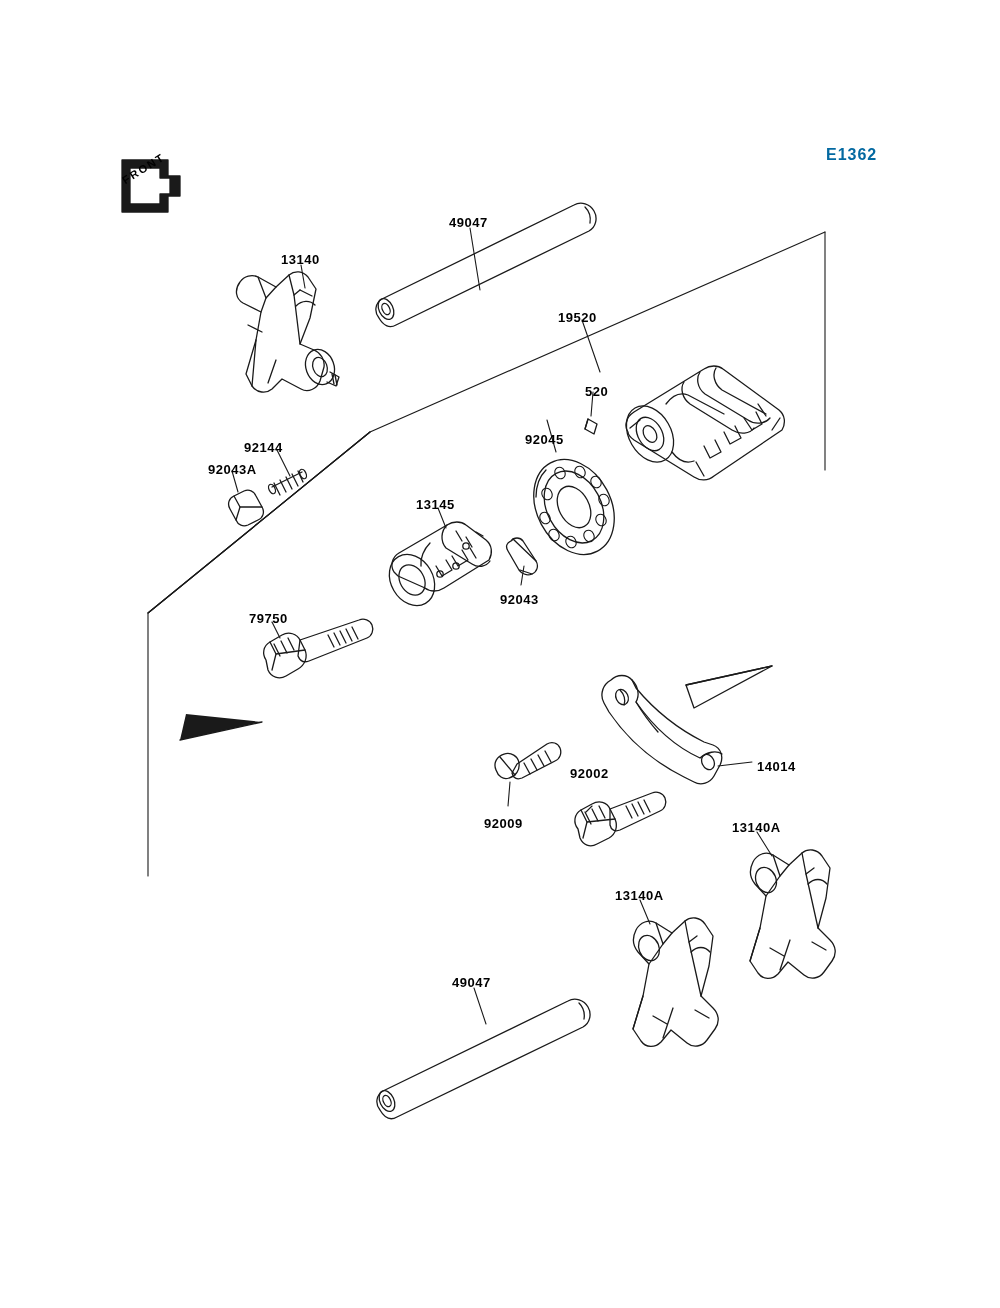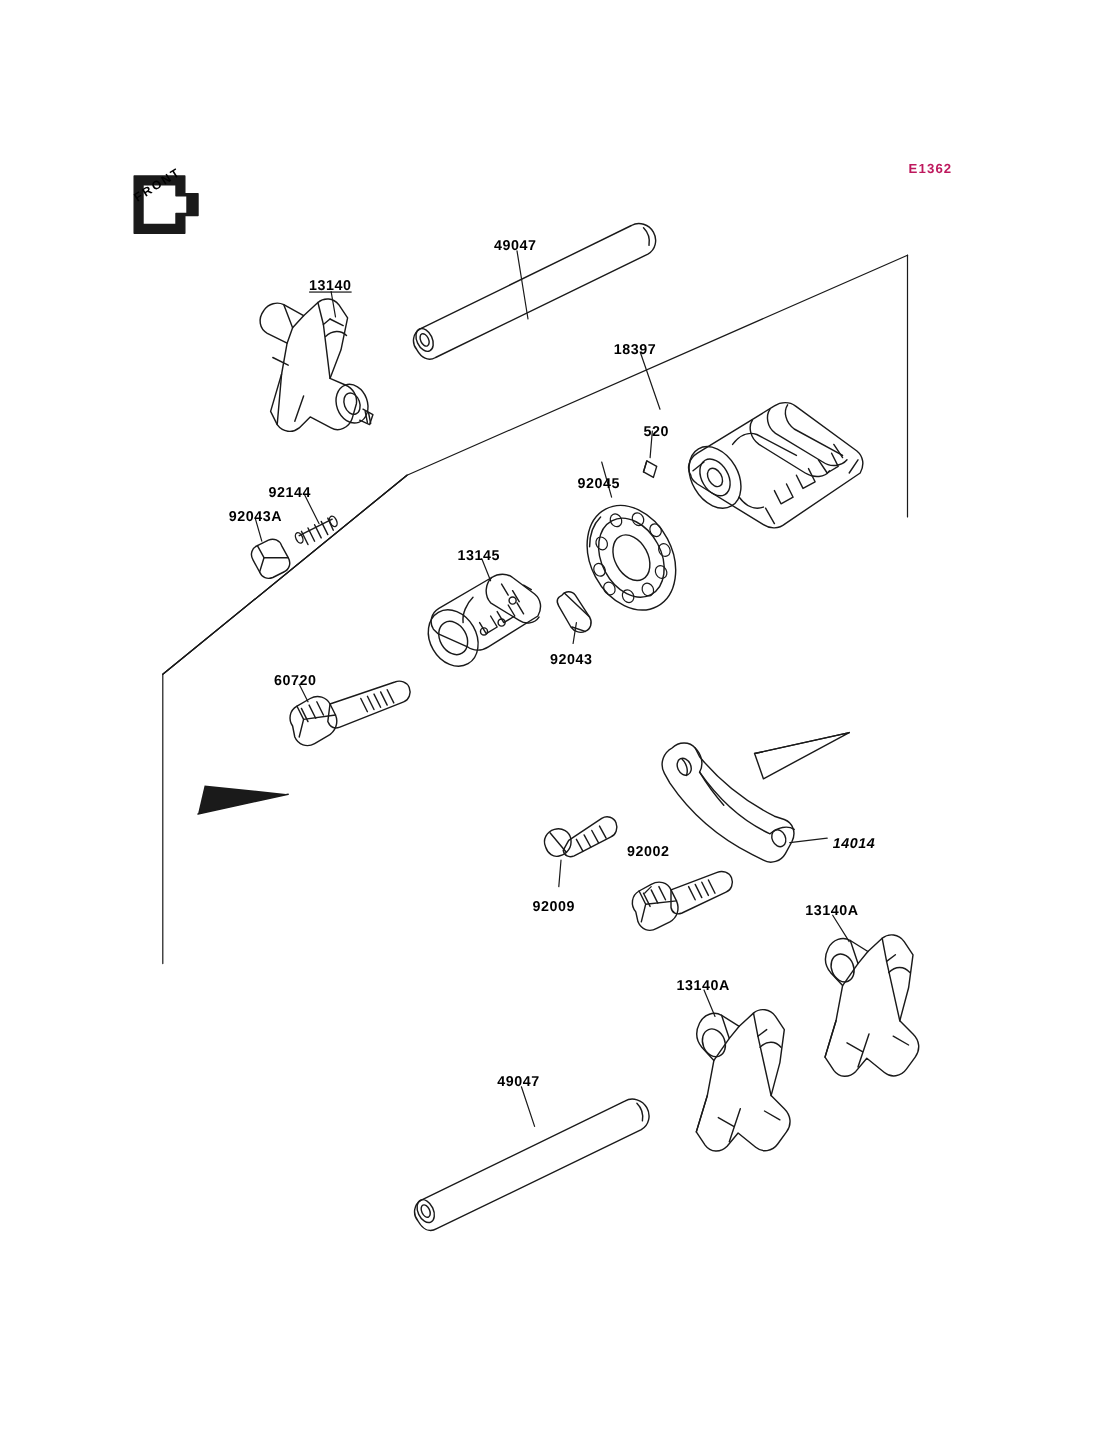--- a/index.html
+++ b/index.html
@@ -30,24 +30,24 @@
     font-size: 13px;
     font-weight: bold;
     letter-spacing: 0.5px;
     color: #000000;
     white-space: nowrap;
     text-align: right;
   }
   .code-label {
     position: absolute;
     font-family: "Liberation Sans", sans-serif;
-    font-size: 12px;
+    font-size: 16px;
     font-weight: bold;
     letter-spacing: 1px;
-    color: #be185d;
+    color: #0369a1;
     white-space: nowrap;
   }
   .front-text {
     position: absolute;
     left: 120px;
     top: 176px;
     font-family: "Liberation Sans", sans-serif;
     font-size: 11px;
     font-weight: bold;
     letter-spacing: 2px;
@@ -272,29 +272,29 @@
       <path d="M122 160 L168 160 L168 176 L180 176 L180 196 L168 196 L168 212 L122 212 Z" fill="#1a1a1a" stroke="#1a1a1a"></path>
       <path d="M130 168 L160 168 L160 178 L170 178 L170 194 L160 194 L160 204 L130 204 Z" fill="#ffffff" stroke="#1a1a1a"></path>
     </g>
   </svg>
 
   <div class="front-text">FRONT</div>
 
   <div class="code-label" style="left:826px; top:146px;">E1362</div>
 
   <div class="label" style="left:449px; top:215px;">49047</div>
-  <div class="label" style="left:281px; top:252px;text-decoration:underline;">13140</div>
-  <div class="label" style="left:558px; top:310px;">18397</div>
+  <div class="label" style="left:281px; top:252px;">13140</div>
+  <div class="label" style="left:558px; top:310px;">19520</div>
   <div class="label" style="left:585px; top:384px;">520</div>
   <div class="label" style="left:525px; top:432px;">92045</div>
   <div class="label" style="left:244px; top:440px;">92144</div>
   <div class="label" style="left:208px; top:462px;">92043A</div>
   <div class="label" style="left:416px; top:497px;">13145</div>
   <div class="label" style="left:500px; top:592px;">92043</div>
-  <div class="label" style="left:249px; top:611px;">60720</div>
-  <div class="label" style="left:757px; top:759px;font-style:italic;">14014</div>
+  <div class="label" style="left:249px; top:611px;">79750</div>
+  <div class="label" style="left:757px; top:759px;">14014</div>
   <div class="label" style="left:570px; top:766px;">92002</div>
   <div class="label" style="left:484px; top:816px;">92009</div>
   <div class="label" style="left:732px; top:820px;">13140A</div>
   <div class="label" style="left:615px; top:888px;">13140A</div>
   <div class="label" style="left:452px; top:975px;">49047</div>
 
 </div>
 
 </body></html>

